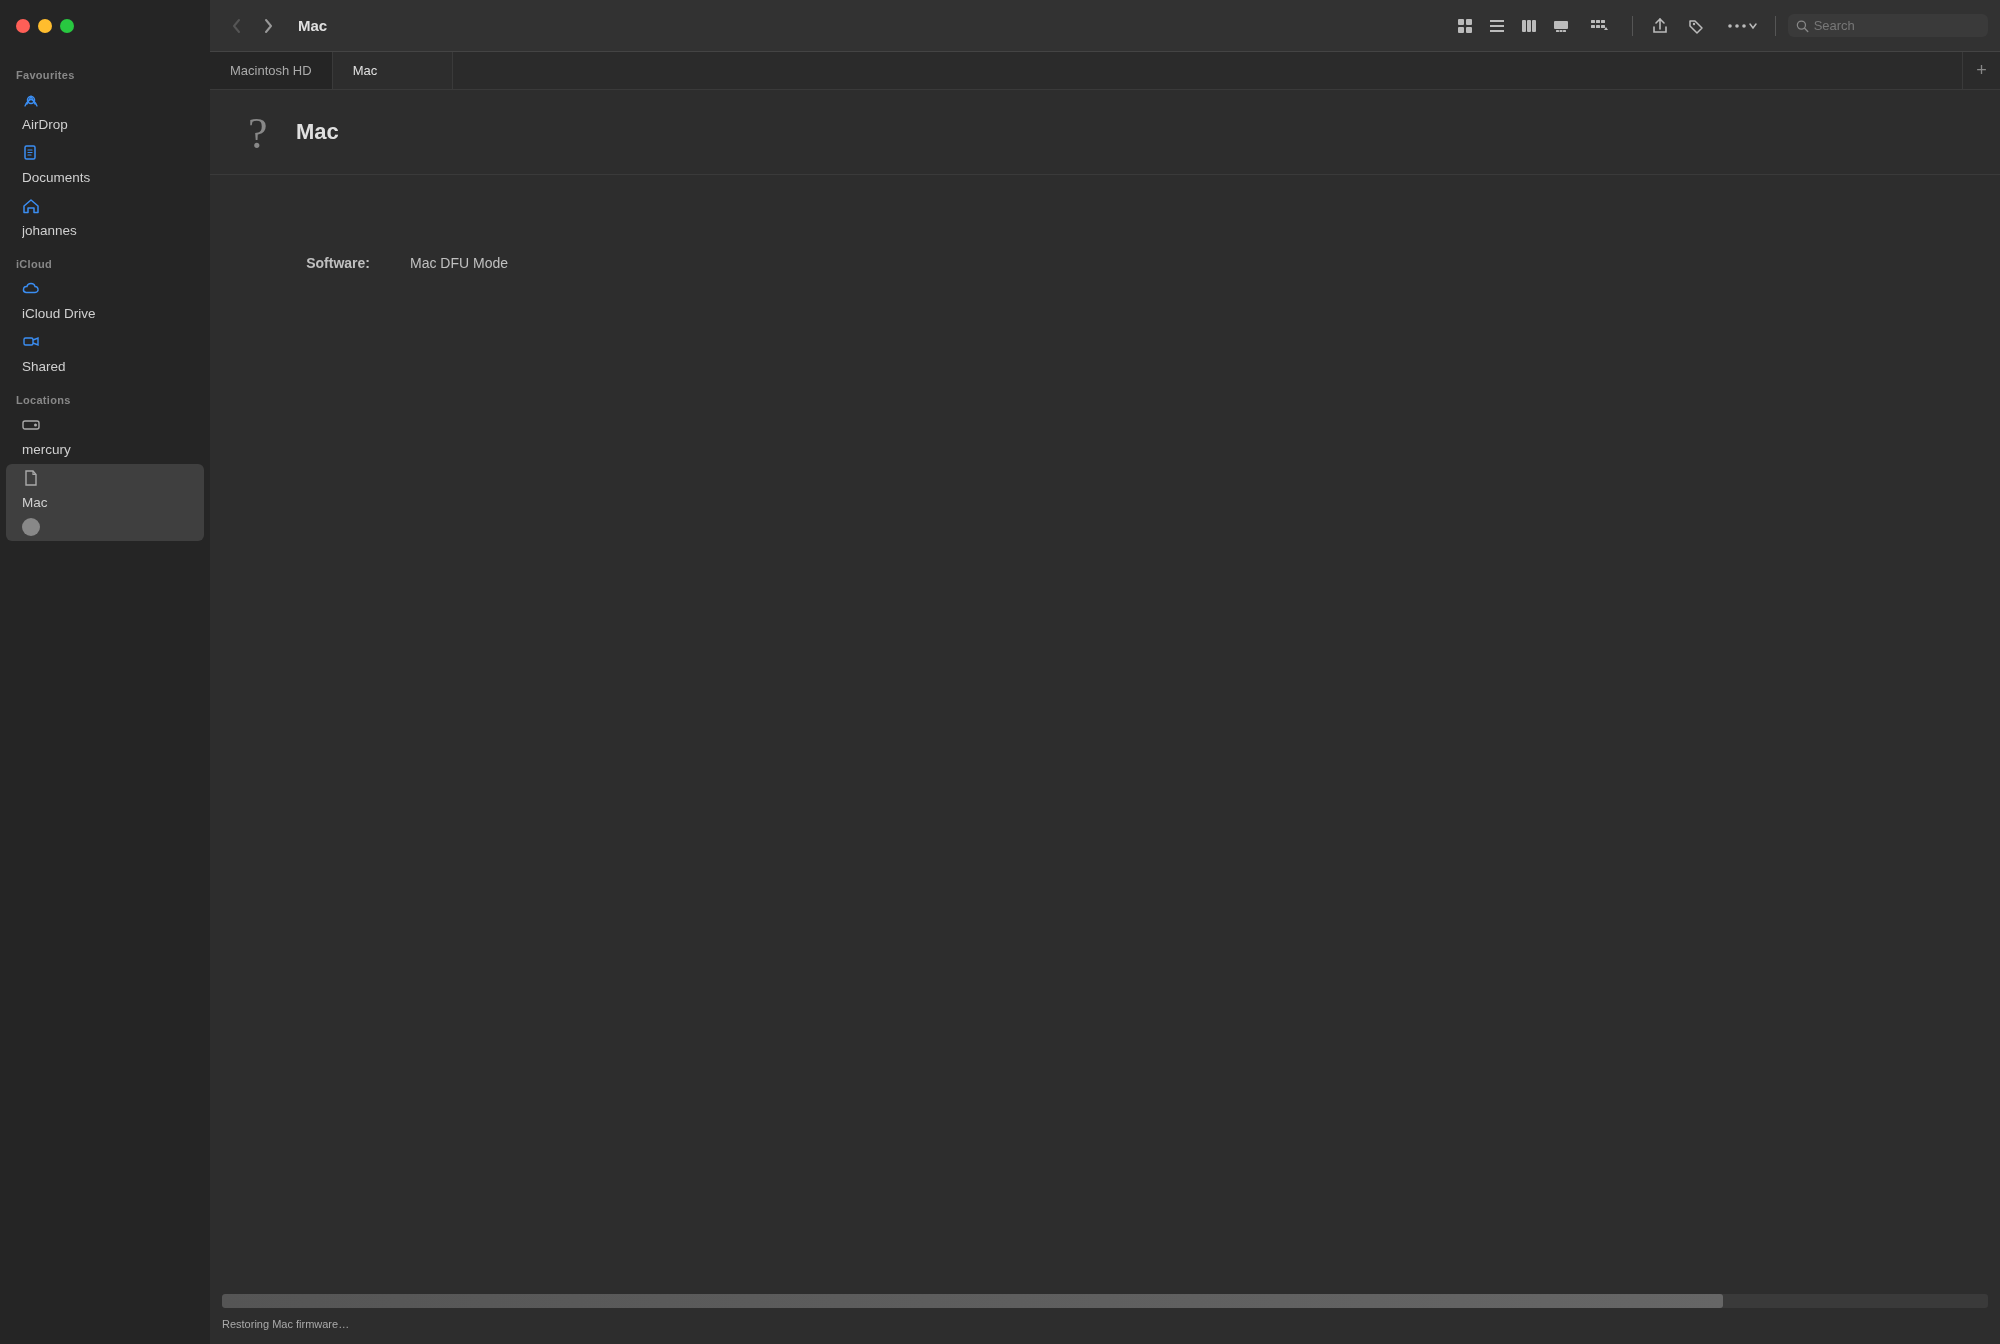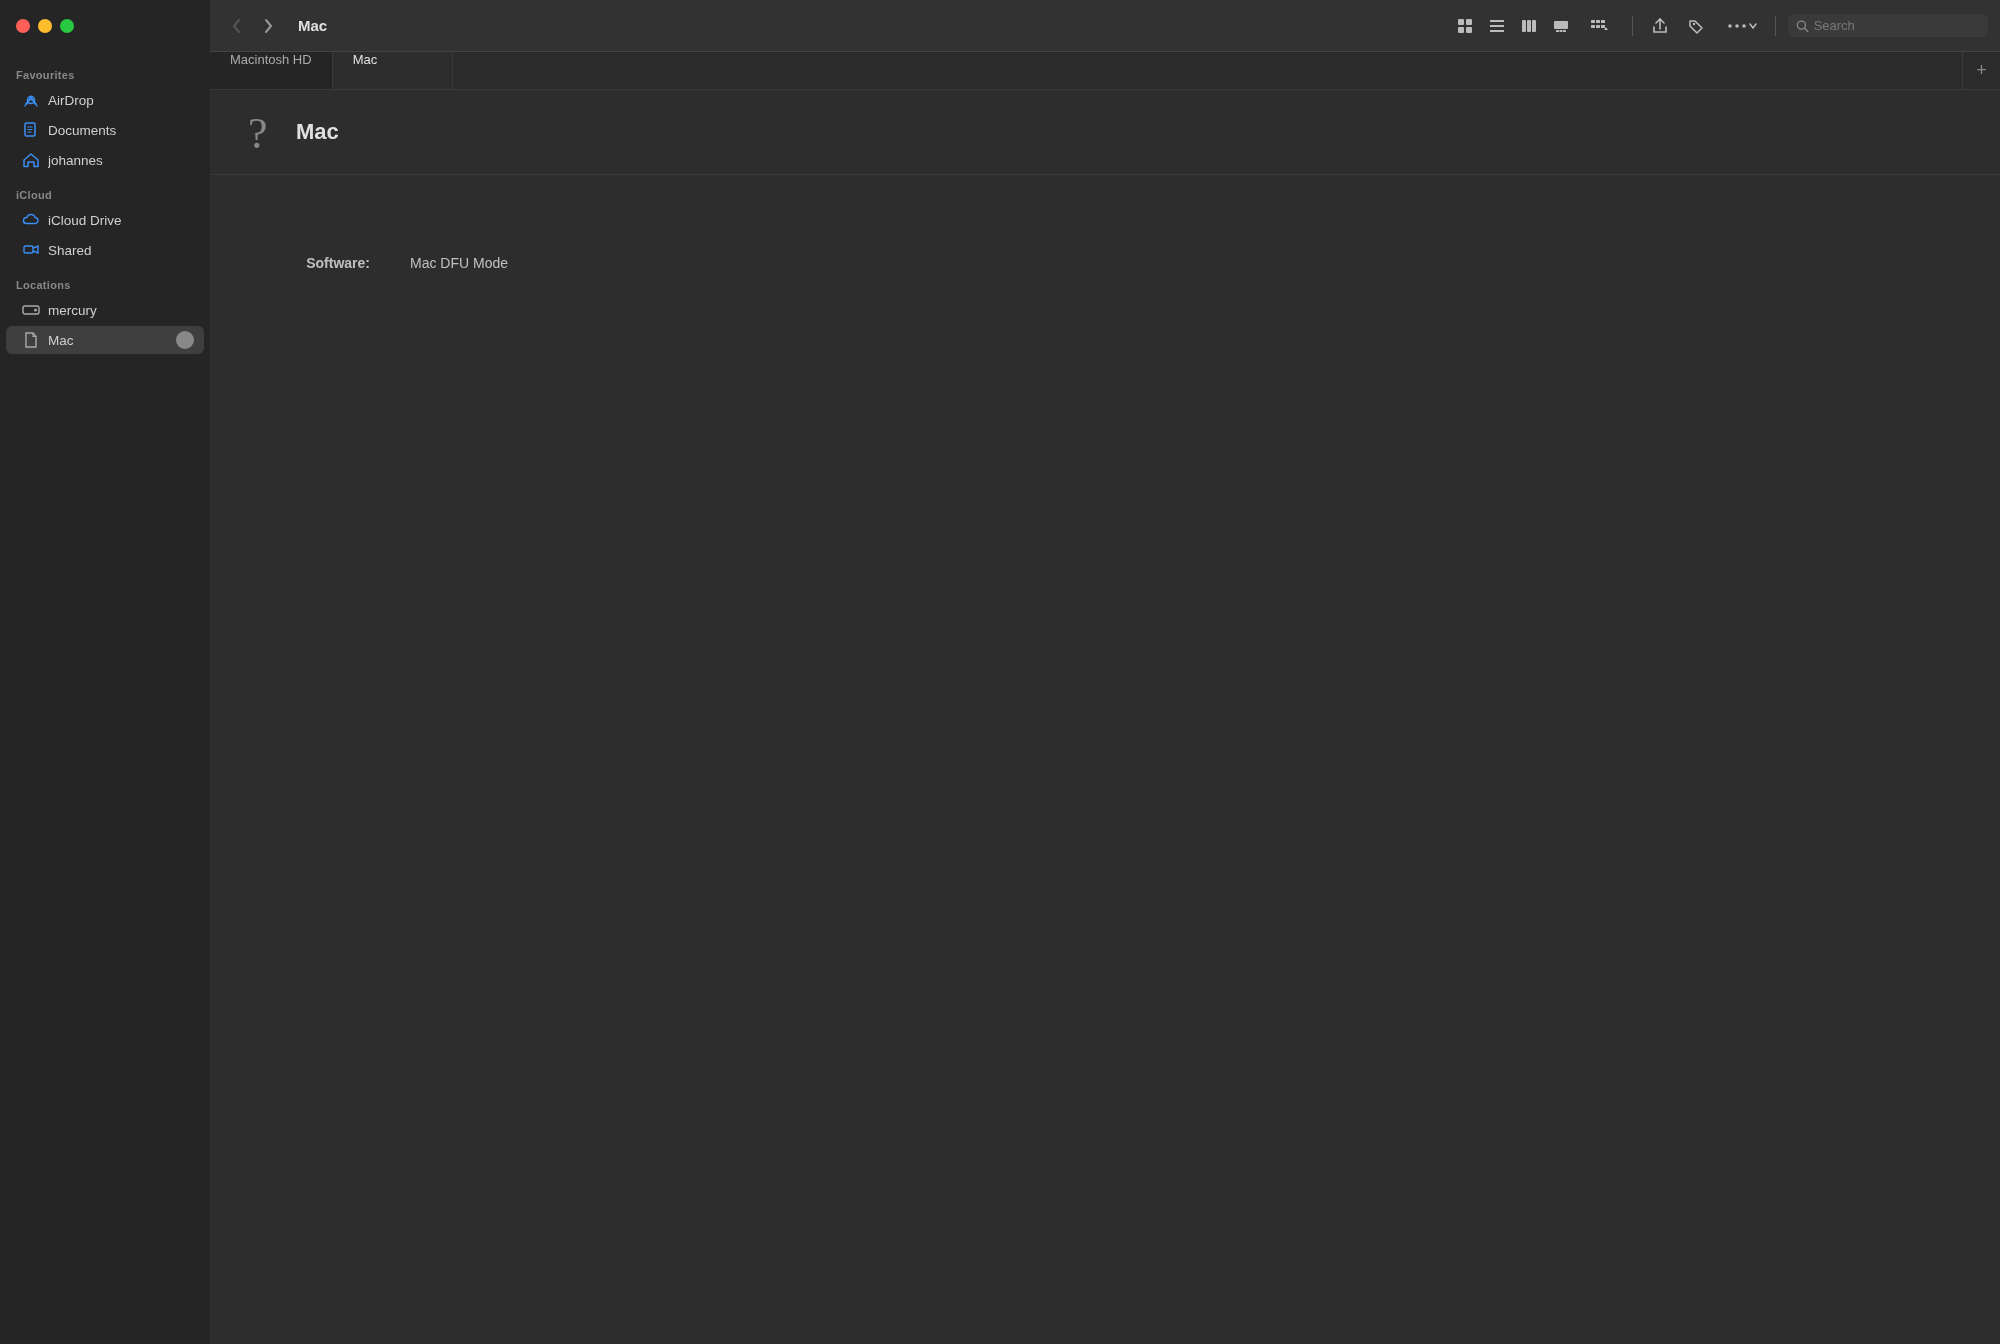--- a/index.html
+++ b/index.html
@@ -28,29 +28,29 @@
       font-size: 11px;
       font-weight: 600;
       color: #888;
       padding: 14px 16px 4px 16px;
       letter-spacing: 0.3px;
       text-transform: none;
     }
 
     .sidebar-item {
       display: flex;
-      align-items: center;
       padding: 5px 10px 5px 16px;
       border-radius: 6px;
       margin: 1px 6px;
       cursor: pointer;
       color: #d0d0d0;
       font-size: 13.5px;
       gap: 8px;
       position: relative;
+      flex-direction: column;
     }
 
     .sidebar-item.active {
       background: rgba(255,255,255,0.12);
     }
 
     .sidebar-item .icon {
       width: 18px;
       height: 18px;
       display: flex;
@@ -214,20 +214,21 @@
       height: 38px;
       background: #2b2b2b;
       display: flex;
       align-items: stretch;
       border-bottom: 1px solid #3a3a3a;
       flex-shrink: 0;
     }
 
     .tab {
       display: flex;
+      align-items: center;
       padding: 0 20px;
       font-size: 13px;
       color: #aaa;
       cursor: pointer;
       border-right: 1px solid #3a3a3a;
       min-width: 120px;
       position: relative;
     }
 
     .tab.active {
@@ -574,14 +575,20 @@
       <span class="content-header-title">Mac</span>
     </div>
 
     <div class="info-area">
       <div class="info-row">
         <span class="info-label">Software:</span>
         <span class="info-value">Mac DFU Mode</span>
       </div>
     </div>
 
+    <div class="progress-area">
+      <div class="progress-bar-container">
+        <div class="progress-bar-fill" style="width: 85%;"></div>
+      </div>
+      <span class="progress-text">Restoring Mac firmware…</span>
+    </div>
   </div>
 </div>
 
 </body></html>

